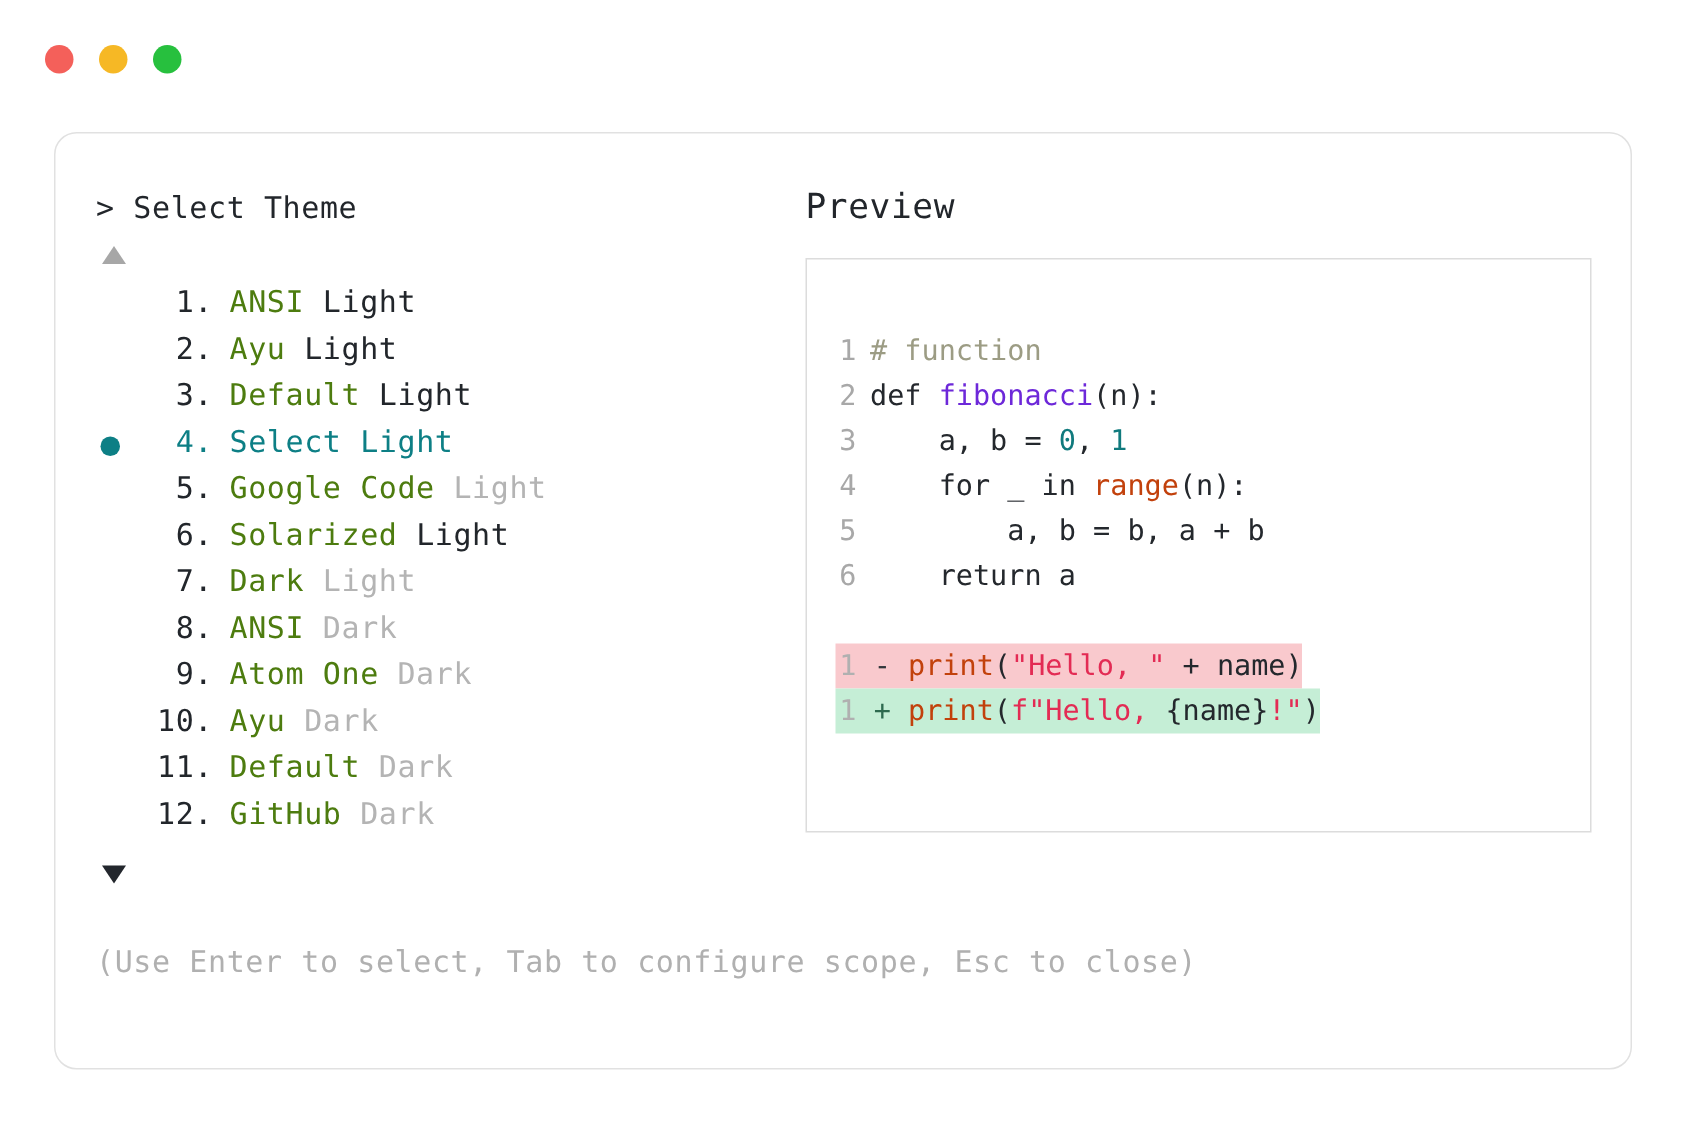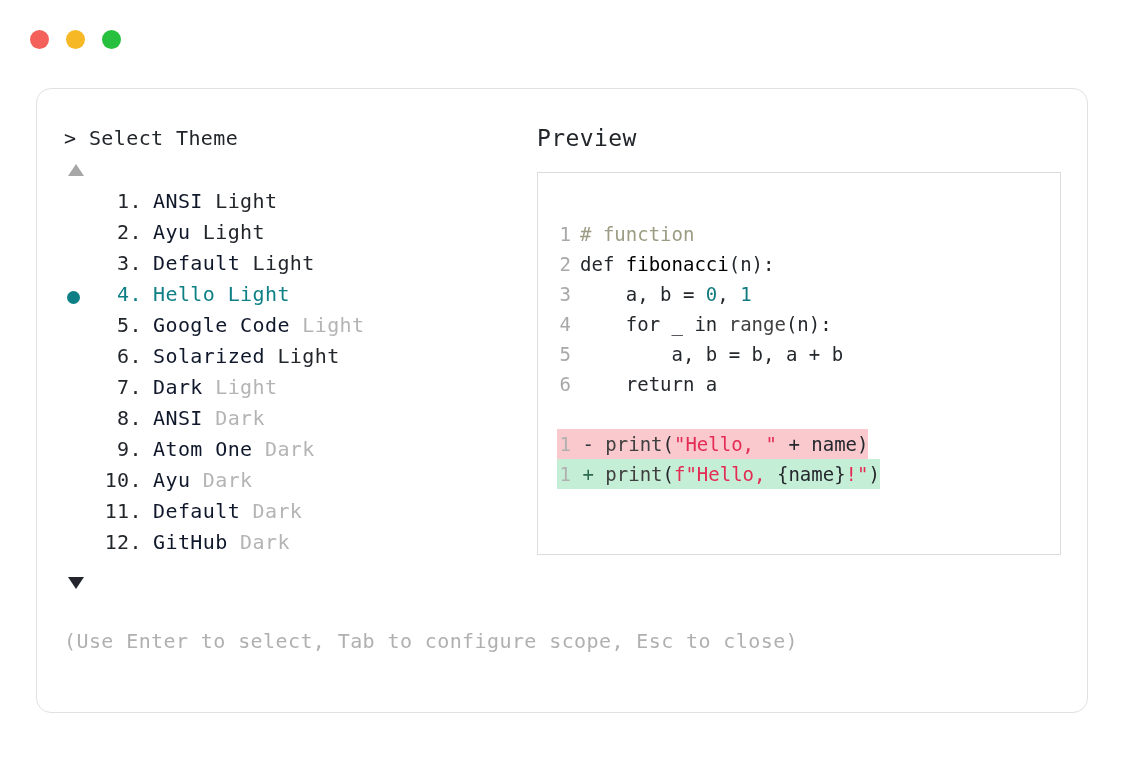--- a/index.html
+++ b/index.html
@@ -115,21 +115,21 @@
     display: block;
     margin-left: 3px;
   }
   .idx {
     width: 48px;
     flex: 0 0 48px;
     text-align: right;
     color: #22262b;
   }
   .name {
-    color: #0f172a;
+    color: #4d7c0f;
     margin-left: 11px;
   }
   .variant {
     color: #b4b4b4;
     margin-left: 0;
     text-align: center;
   }
   .variant.inline { color: #22262b; }
   .theme-item.selected .idx,
   .theme-item.selected .name,
@@ -171,24 +171,24 @@
   .ln {
     color: #a8a8a8;
     display: inline-block;
     width: 14px;
     text-align: right;
   }
   .code-text { margin-left: 9px; }
 
   .tok-comment  { color: #9c9c84; }
   .tok-kw       { color: #24282d; }
-  .tok-fn       { color: #000000; }
+  .tok-fn       { color: #6d28d9; }
   .tok-plain    { color: #24282d; }
   .tok-num      { color: #107a7d; }
-  .tok-builtin  { color: #404040; }
+  .tok-builtin  { color: #c2410c; }
   .tok-str      { color: #e32b54; }
 
   .diff-block { margin-top: 30px; }
   .diff-row {
     display: block;
     height: 30px;
     white-space: pre;
     width: fit-content;
   }
   .diff-del { background: #f9c9cd; }
@@ -221,21 +221,21 @@
 <div class="card">
   <div class="card-inner">
 
     <div class="left-col">
       <div class="prompt-line">&gt; Select Theme</div>
       <div class="scroll-arrow arrow-up"></div>
       <ul class="theme-list" id="theme-list">
           <li class="theme-item"><span class="bullet-slot"></span><span class="idx">1.</span><span class="name">ANSI</span><span class="variant inline"> Light</span></li>
           <li class="theme-item"><span class="bullet-slot"></span><span class="idx">2.</span><span class="name">Ayu</span><span class="variant inline"> Light</span></li>
           <li class="theme-item"><span class="bullet-slot"></span><span class="idx">3.</span><span class="name">Default</span><span class="variant inline"> Light</span></li>
-          <li class="theme-item selected"><span class="bullet-slot"><span class="bullet"></span></span><span class="idx">4.</span><span class="name">Hello</span><span class="variant inline"> Light</span></li>
+          <li class="theme-item selected"><span class="bullet-slot"><span class="bullet"></span></span><span class="idx">4.</span><span class="name">Select</span><span class="variant inline"> Light</span></li>
           <li class="theme-item"><span class="bullet-slot"></span><span class="idx">5.</span><span class="name">Google Code</span><span class="variant"> Light</span></li>
           <li class="theme-item"><span class="bullet-slot"></span><span class="idx">6.</span><span class="name">Solarized</span><span class="variant inline"> Light</span></li>
           <li class="theme-item"><span class="bullet-slot"></span><span class="idx">7.</span><span class="name">Dark</span><span class="variant"> Light</span></li>
           <li class="theme-item"><span class="bullet-slot"></span><span class="idx">8.</span><span class="name">ANSI</span><span class="variant"> Dark</span></li>
           <li class="theme-item"><span class="bullet-slot"></span><span class="idx">9.</span><span class="name">Atom One</span><span class="variant"> Dark</span></li>
           <li class="theme-item"><span class="bullet-slot"></span><span class="idx">10.</span><span class="name">Ayu</span><span class="variant"> Dark</span></li>
           <li class="theme-item"><span class="bullet-slot"></span><span class="idx">11.</span><span class="name">Default</span><span class="variant"> Dark</span></li>
           <li class="theme-item"><span class="bullet-slot"></span><span class="idx">12.</span><span class="name">GitHub</span><span class="variant"> Dark</span></li>
         </ul>
       <div class="scroll-arrow arrow-down"></div>

